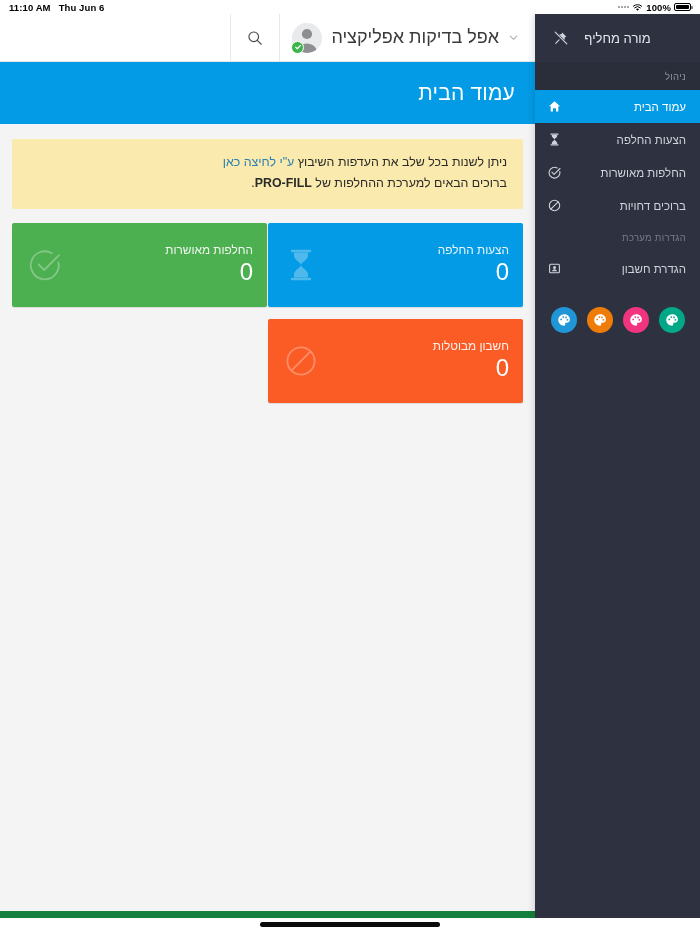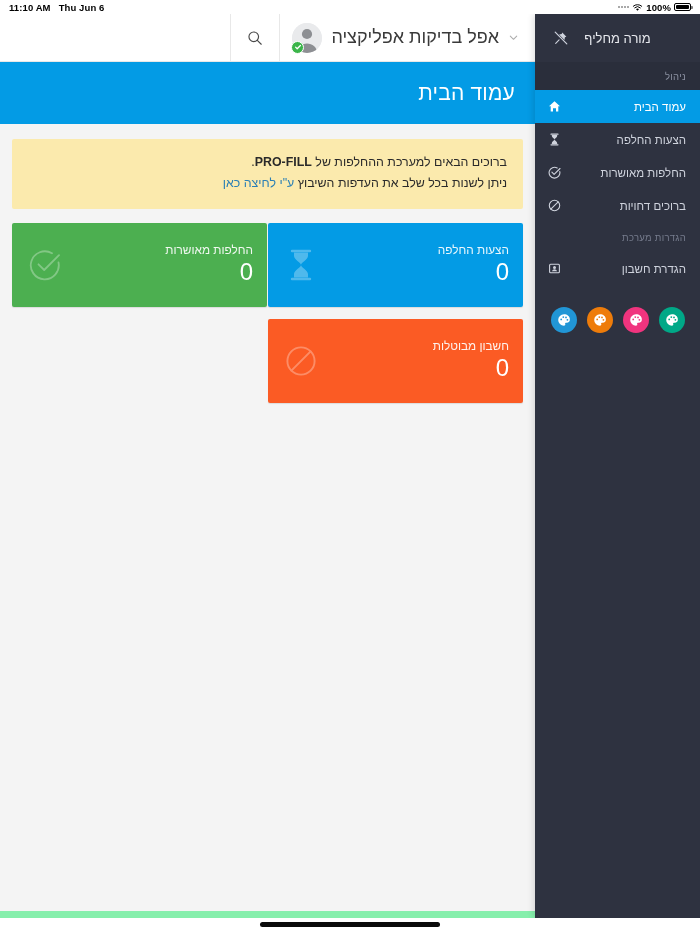--- a/index.html
+++ b/index.html
@@ -3,21 +3,21 @@
 <meta charset="utf-8">
 <style>
   * { box-sizing: border-box; margin: 0; padding: 0; }
   html, body {
     width: 700px; height: 934px;
     background: #ffffff;
     font-family: "Liberation Sans", "DejaVu Sans", sans-serif;
     overflow: hidden;
   }
 
-  #root { position: relative; width: 700px; height: 934px; background: #86efac; padding-left: 44px; }
+  #root { position: relative; width: 700px; height: 934px; background: #15803d; padding-left: 44px; }
 
   
   .statusbar {
     position: absolute; top: 0; left: 0; width: 700px; height: 14px;
     background: #ffffff; direction: ltr;
     display: flex; align-items: center; justify-content: space-between;
     padding: 0 9px; font-size: 9.5px; color: #000; font-weight: 600;
     letter-spacing: .1px; z-index: 60;
   }
   .sb-left { display: flex; align-items: center; gap: 8px; }
@@ -223,24 +223,24 @@
   </div>
 
   <div class="page-header">
     <span class="page-title">עמוד הבית</span>
   </div>
 
   <div class="content">
 
     <div class="alert">
       <span class="alert-line">
+        <span>ניתן לשנות בכל שלב את העדפות השיבוץ </span><a href="#">ע"י לחיצה כאן</a>
+      </span>
+      <span class="alert-line">
         <span>ברוכים הבאים למערכת ההחלפות של </span><b>PRO-FILL</b><span>.</span>
-      </span>
-      <span class="alert-line">
-        <span>ניתן לשנות בכל שלב את העדפות השיבוץ </span><a href="#">ע"י לחיצה כאן</a>
       </span>
     </div>
 
     <div class="cards">
 
       <div class="card approved">
         <div class="card-inner">
           <span class="card-label">החלפות מאושרות</span>
           <span class="card-value">0</span>
           <span class="card-icon">

